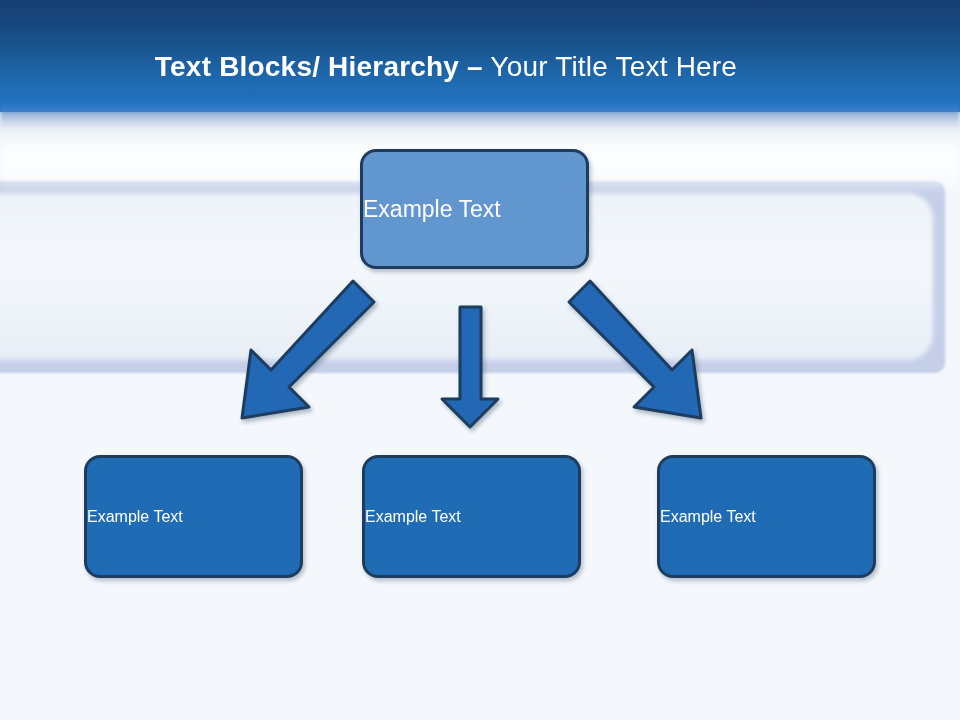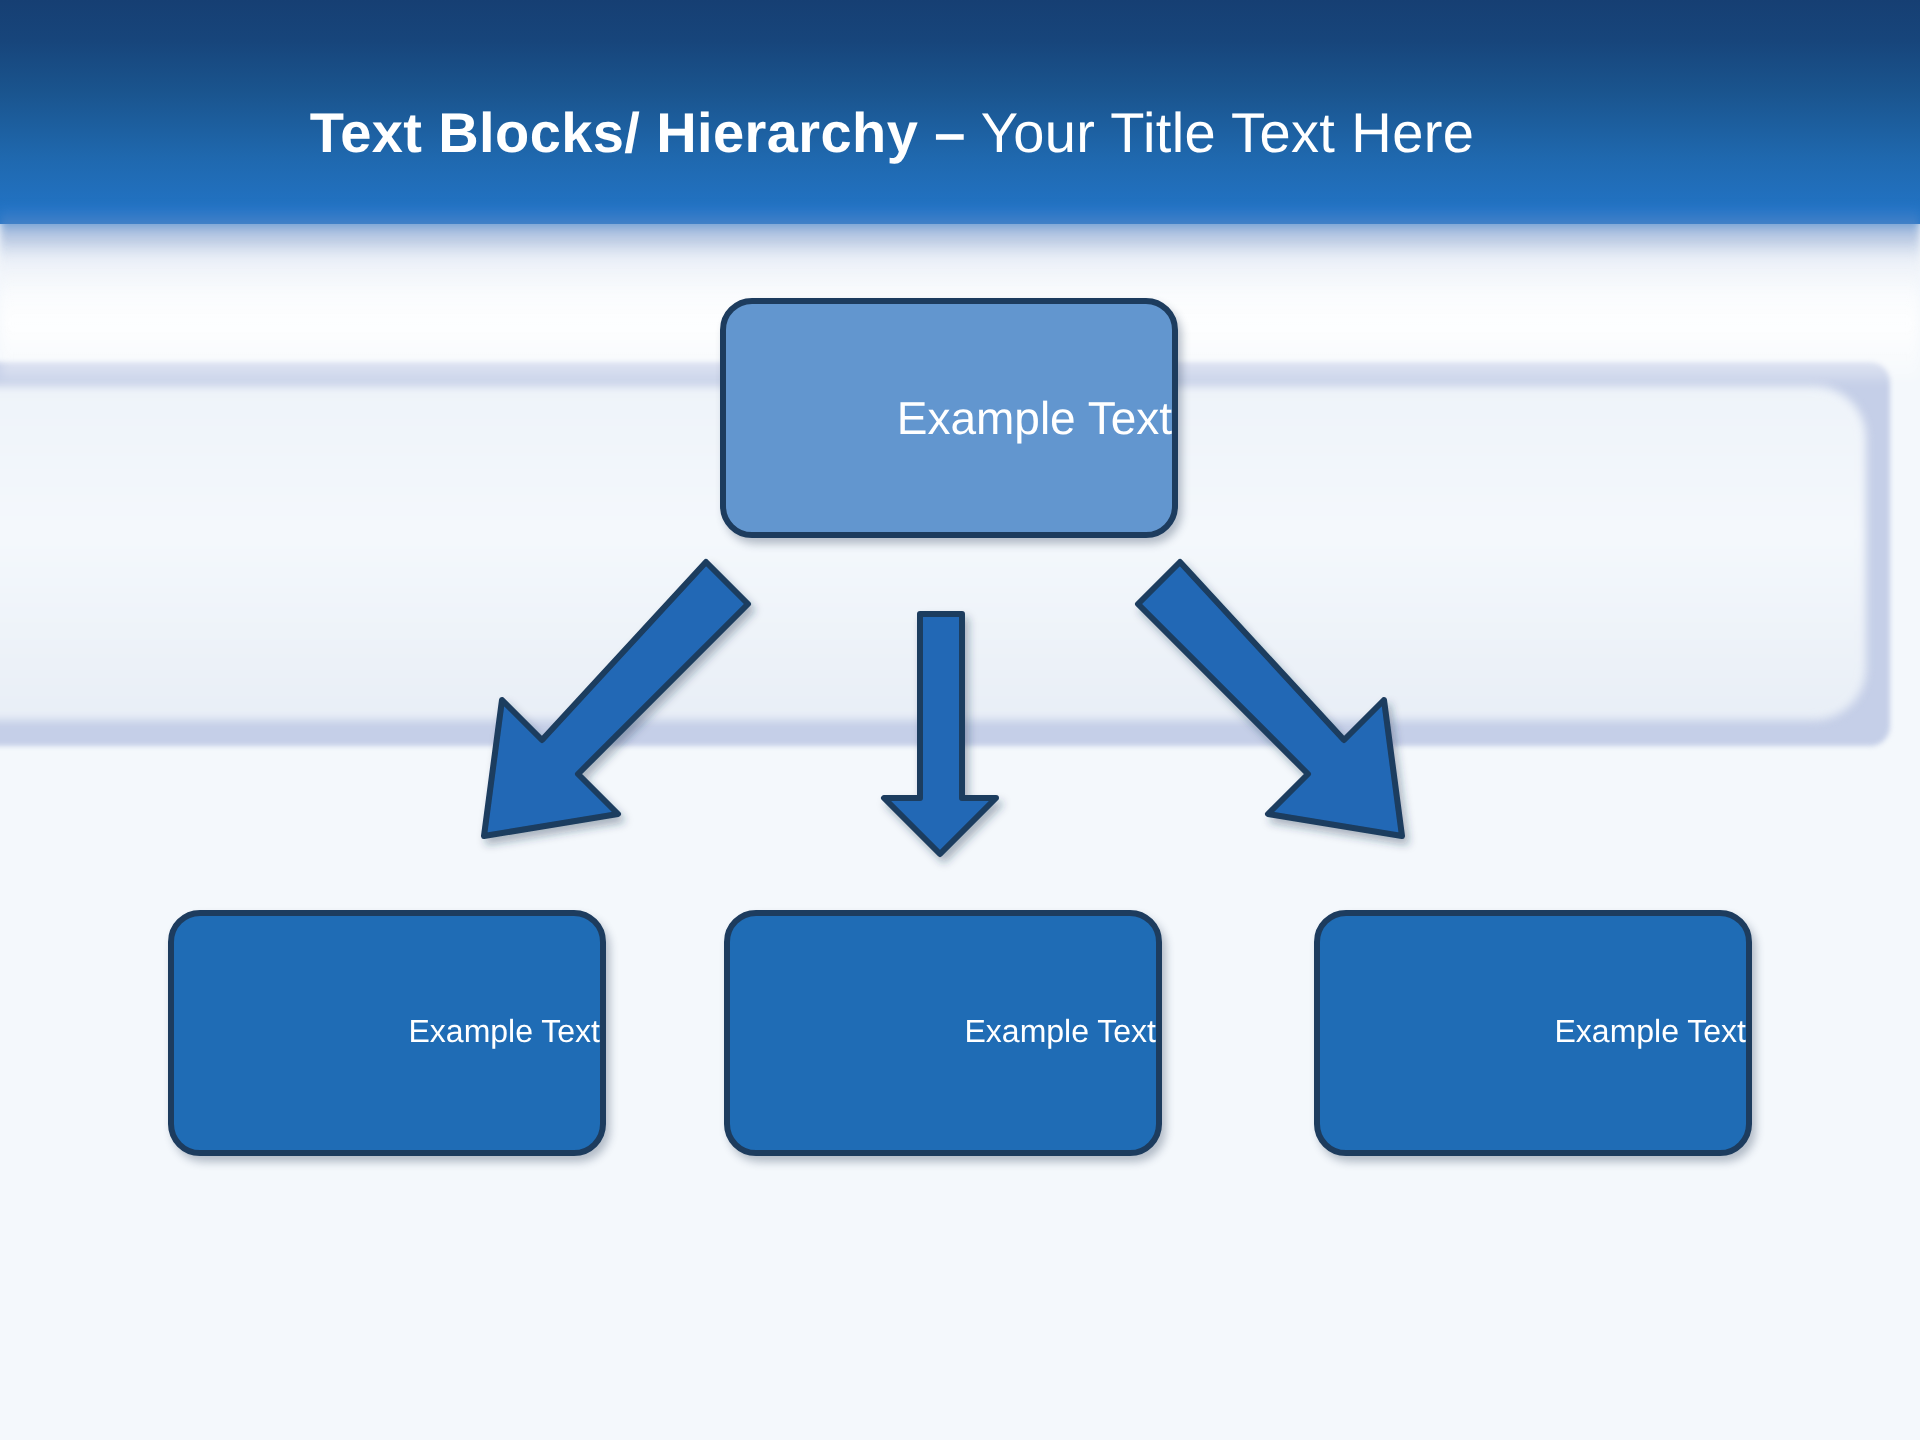--- a/index.html
+++ b/index.html
@@ -92,21 +92,21 @@
   }
 
   
   .node-box {
     position: absolute;
     box-sizing: border-box;
     border: 3px solid #1d3c5e;
     border-radius: 16px;
     display: flex;
     align-items: center;
-    justify-content: flex-end;
+    justify-content: flex-start;
     color: #ffffff;
     box-shadow: 2px 3px 4px rgba(30,50,80,0.30);
   }
   #box-top {
     left: 360px;
     top: 149px;
     width: 229px;
     height: 120px;
     background: #6296cf;
     font-size: 23px;

